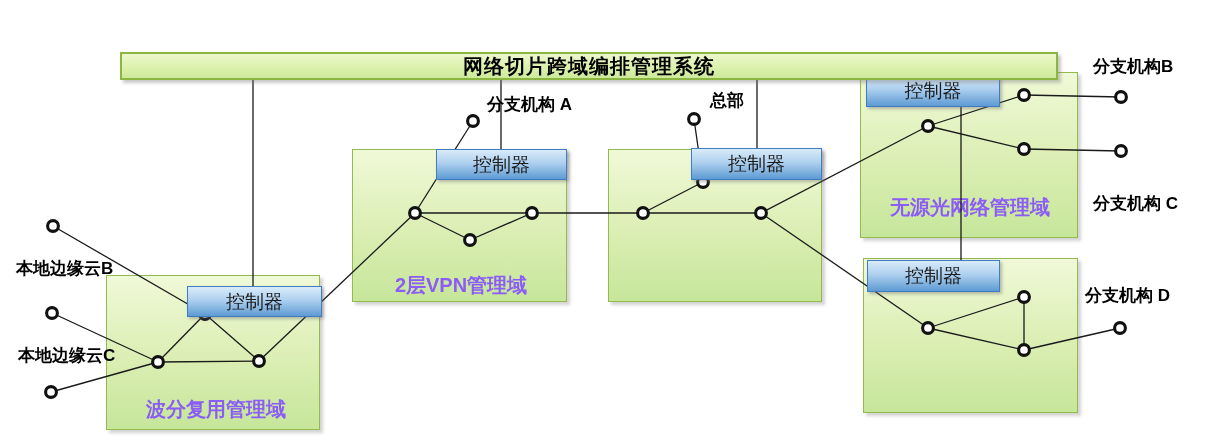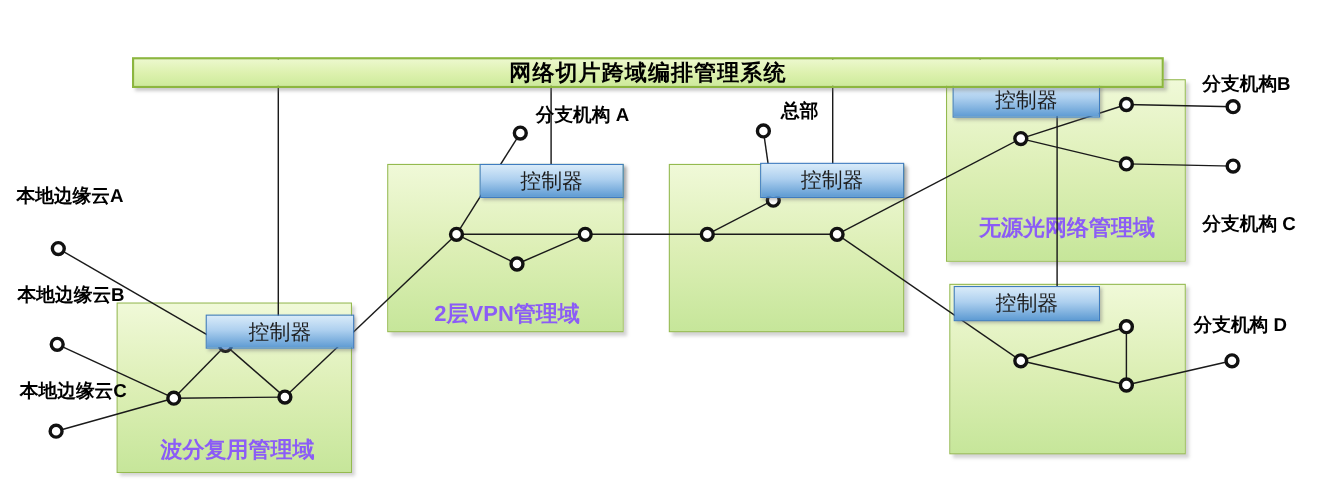--- a/index.html
+++ b/index.html
@@ -117,22 +117,21 @@
       <div class="controller" style="left: 187px; top: 286px; width: 135px; height: 31px;">控制器</div>
       <div class="controller" style="left: 436px; top: 149px; width: 131px; height: 31px;">控制器</div>
       <div class="controller" style="left: 691px; top: 148px; width: 131px; height: 32px;">控制器</div>
       <div class="controller" style="left: 866px; top: 74px; width: 134px; height: 33px;">控制器</div>
       <div class="controller" style="left: 867px; top: 260px; width: 133px; height: 32px;">控制器</div>
     </div>
   <div id="banner" style="left: 120px; top: 36px; width: 938px; height: 28px; margin-top: 16px;">
     <span>网络切片跨域编排管理系统</span>
   </div>
   <div id="labels-layer" class="layer">
-      <div class="ext-label" style="left: 15px; top: 167px;">本地边缘云A</div>
       <div class="ext-label" style="left: 18px; top: 344px;">本地边缘云C</div>
       <div class="ext-label" style="left: 16px; top: 257px;">本地边缘云B</div>
       <div class="ext-label" style="left: 487px; top: 93px;">分支机构 A</div>
       <div class="ext-label" style="left: 710px; top: 89px;">总部</div>
-      <div class="ext-label" style="left: 1093px; top: 65px;">分支机构B</div>
+      <div class="ext-label" style="left: 1093px; top: 55px;">分支机构B</div>
       <div class="ext-label" style="left: 1093px; top: 172px; margin-top: 20px;">分支机构 C</div>
       <div class="ext-label" style="left: 1085px; top: 284px;">分支机构 D</div>
     </div>
 </div>
 
 </body></html>

